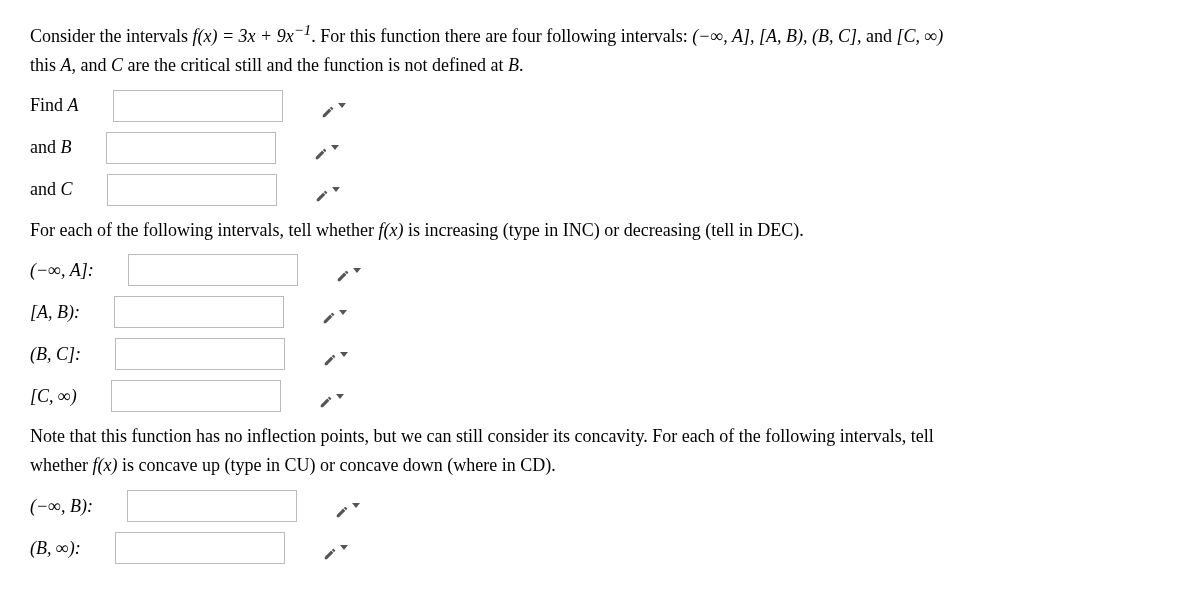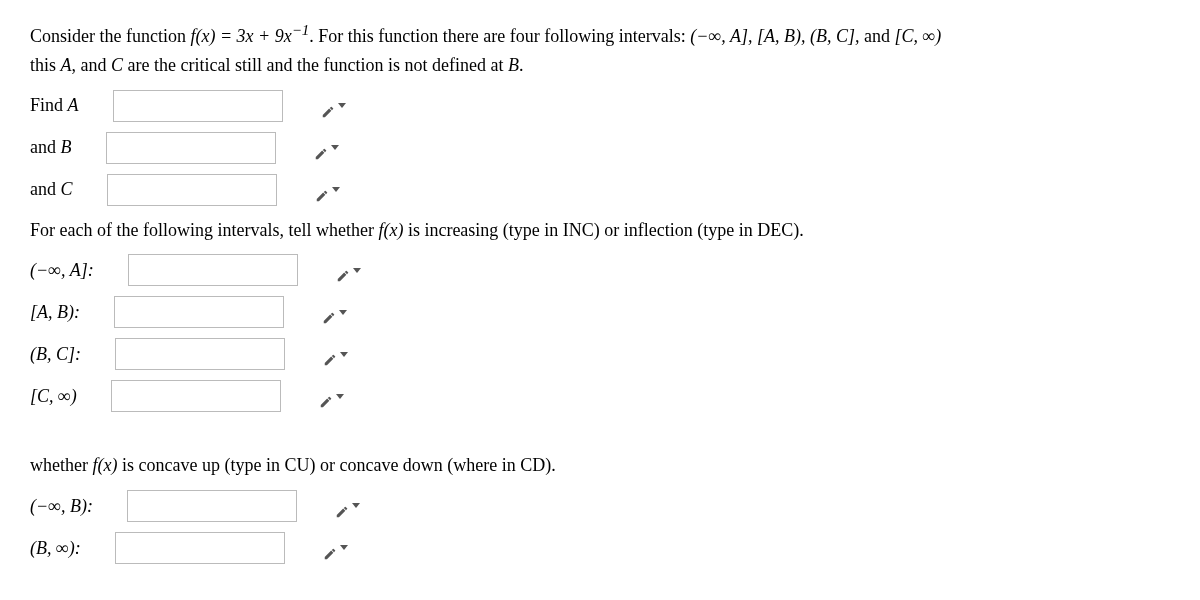--- a/index.html
+++ b/index.html
@@ -58,21 +58,21 @@
       display: inline-block;
     }
     p {
       margin-bottom: 10px;
     }
   </style>
 </head>
 <body>
 
 <p>
-  <span>Consider the function </span><span class="math"><span>f(x) = 3x + 9x</span><sup>−1</sup></span><span>. For this function there are four following intervals: </span><span class="math">(−∞, A], [A, B), (B, C], </span><span>and </span><span class="math">[C, ∞)</span><br>
+  <span>Consider the intervals </span><span class="math"><span>f(x) = 3x + 9x</span><sup>−1</sup></span><span>. For this function there are four following intervals: </span><span class="math">(−∞, A], [A, B), (B, C], </span><span>and </span><span class="math">[C, ∞)</span><br>
   <span>this </span><span class="math">A</span><span>, and </span><span class="math">C</span><span> are the critical still and the function is not defined at </span><span class="math">B</span><span>.</span>
 </p>
 
 <div class="row">
   <span class="label"><span>Find </span><span class="math">A</span></span>
   <input type="text" style="width: 170px;">
   <span class="pencil-wrap">
     <span class="pencil">
       <svg viewBox="0 0 24 24" width="14" height="14">
           <path fill="#555" d="M3 17.25V21h3.75l11-11.04-3.75-3.75L3 17.25zM20.71 7.04a1 1 0 0 0 0-1.41l-2.34-2.34a1 1 0 0 0-1.41 0l-1.83 1.83 3.75 3.75 1.83-1.83z"></path>
@@ -102,21 +102,21 @@
     <span class="pencil">
       <svg viewBox="0 0 24 24" width="14" height="14">
           <path fill="#555" d="M3 17.25V21h3.75l11-11.04-3.75-3.75L3 17.25zM20.71 7.04a1 1 0 0 0 0-1.41l-2.34-2.34a1 1 0 0 0-1.41 0l-1.83 1.83 3.75 3.75 1.83-1.83z"></path>
         </svg>
     </span>
     <span class="caret"></span>
   </span>
 </div>
 
 <p>
-  <span>For each of the following intervals, tell whether </span><span class="math">f(x)</span><span> is increasing (type in INC) or inflection (type in DEC).</span>
+  <span>For each of the following intervals, tell whether </span><span class="math">f(x)</span><span> is increasing (type in INC) or decreasing (tell in DEC).</span>
 </p>
 
 <div class="row">
   <span class="label math">(−∞, A]:</span>
   <input type="text" style="width: 170px;">
   <span class="pencil-wrap">
     <span class="pencil">
       <svg viewBox="0 0 24 24" width="14" height="14">
           <path fill="#555" d="M3 17.25V21h3.75l11-11.04-3.75-3.75L3 17.25zM20.71 7.04a1 1 0 0 0 0-1.41l-2.34-2.34a1 1 0 0 0-1.41 0l-1.83 1.83 3.75 3.75 1.83-1.83z"></path>
         </svg>
@@ -158,21 +158,21 @@
     <span class="pencil">
       <svg viewBox="0 0 24 24" width="14" height="14">
           <path fill="#555" d="M3 17.25V21h3.75l11-11.04-3.75-3.75L3 17.25zM20.71 7.04a1 1 0 0 0 0-1.41l-2.34-2.34a1 1 0 0 0-1.41 0l-1.83 1.83 3.75 3.75 1.83-1.83z"></path>
         </svg>
     </span>
     <span class="caret"></span>
   </span>
 </div>
 
 <p>
-  <br>
+  <span>Note that this function has no inflection points, but we can still consider its concavity. For each of the following intervals, tell</span><br>
   <span>whether </span><span class="math">f(x)</span><span> is concave up (type in CU) or concave down (where in CD).</span>
 </p>
 
 <div class="row">
   <span class="label math">(−∞, B):</span>
   <input type="text" style="width: 170px;">
   <span class="pencil-wrap">
     <span class="pencil">
       <svg viewBox="0 0 24 24" width="14" height="14">
           <path fill="#555" d="M3 17.25V21h3.75l11-11.04-3.75-3.75L3 17.25zM20.71 7.04a1 1 0 0 0 0-1.41l-2.34-2.34a1 1 0 0 0-1.41 0l-1.83 1.83 3.75 3.75 1.83-1.83z"></path>

